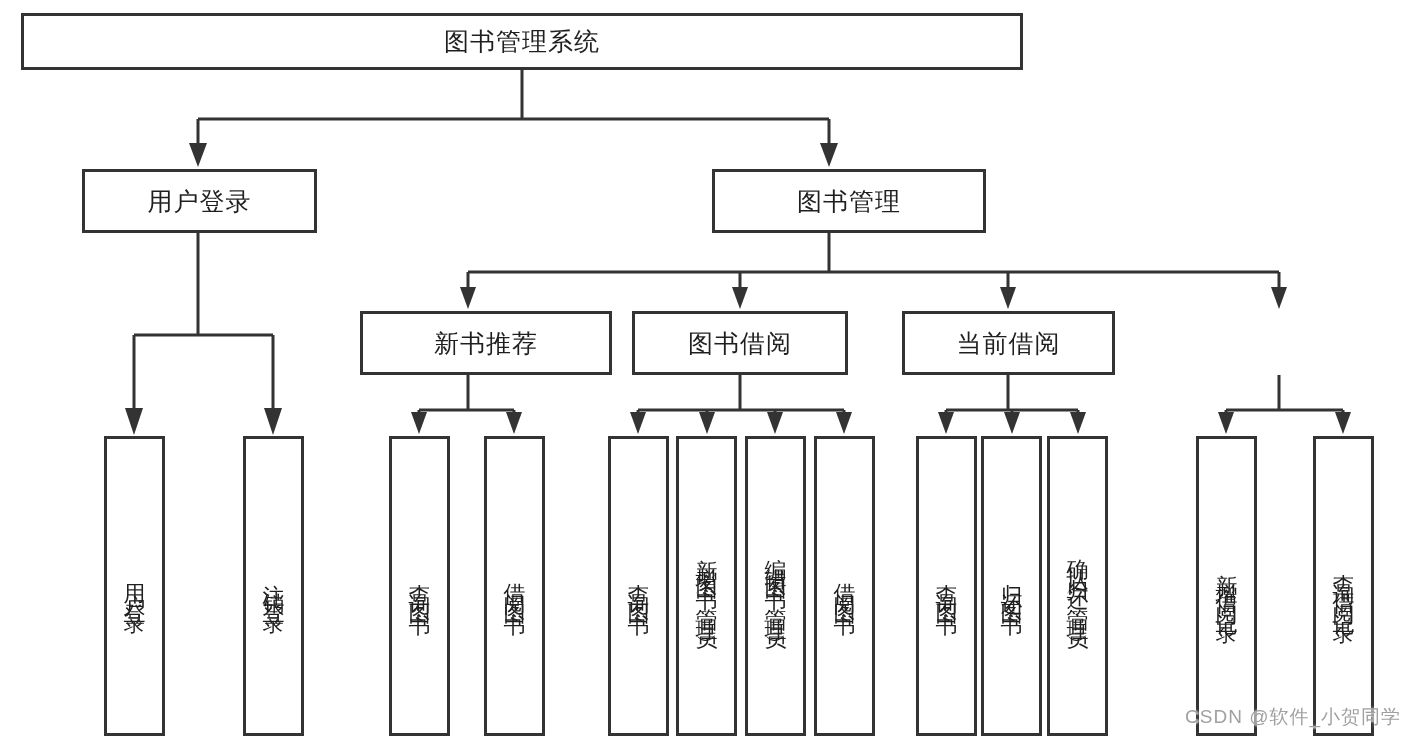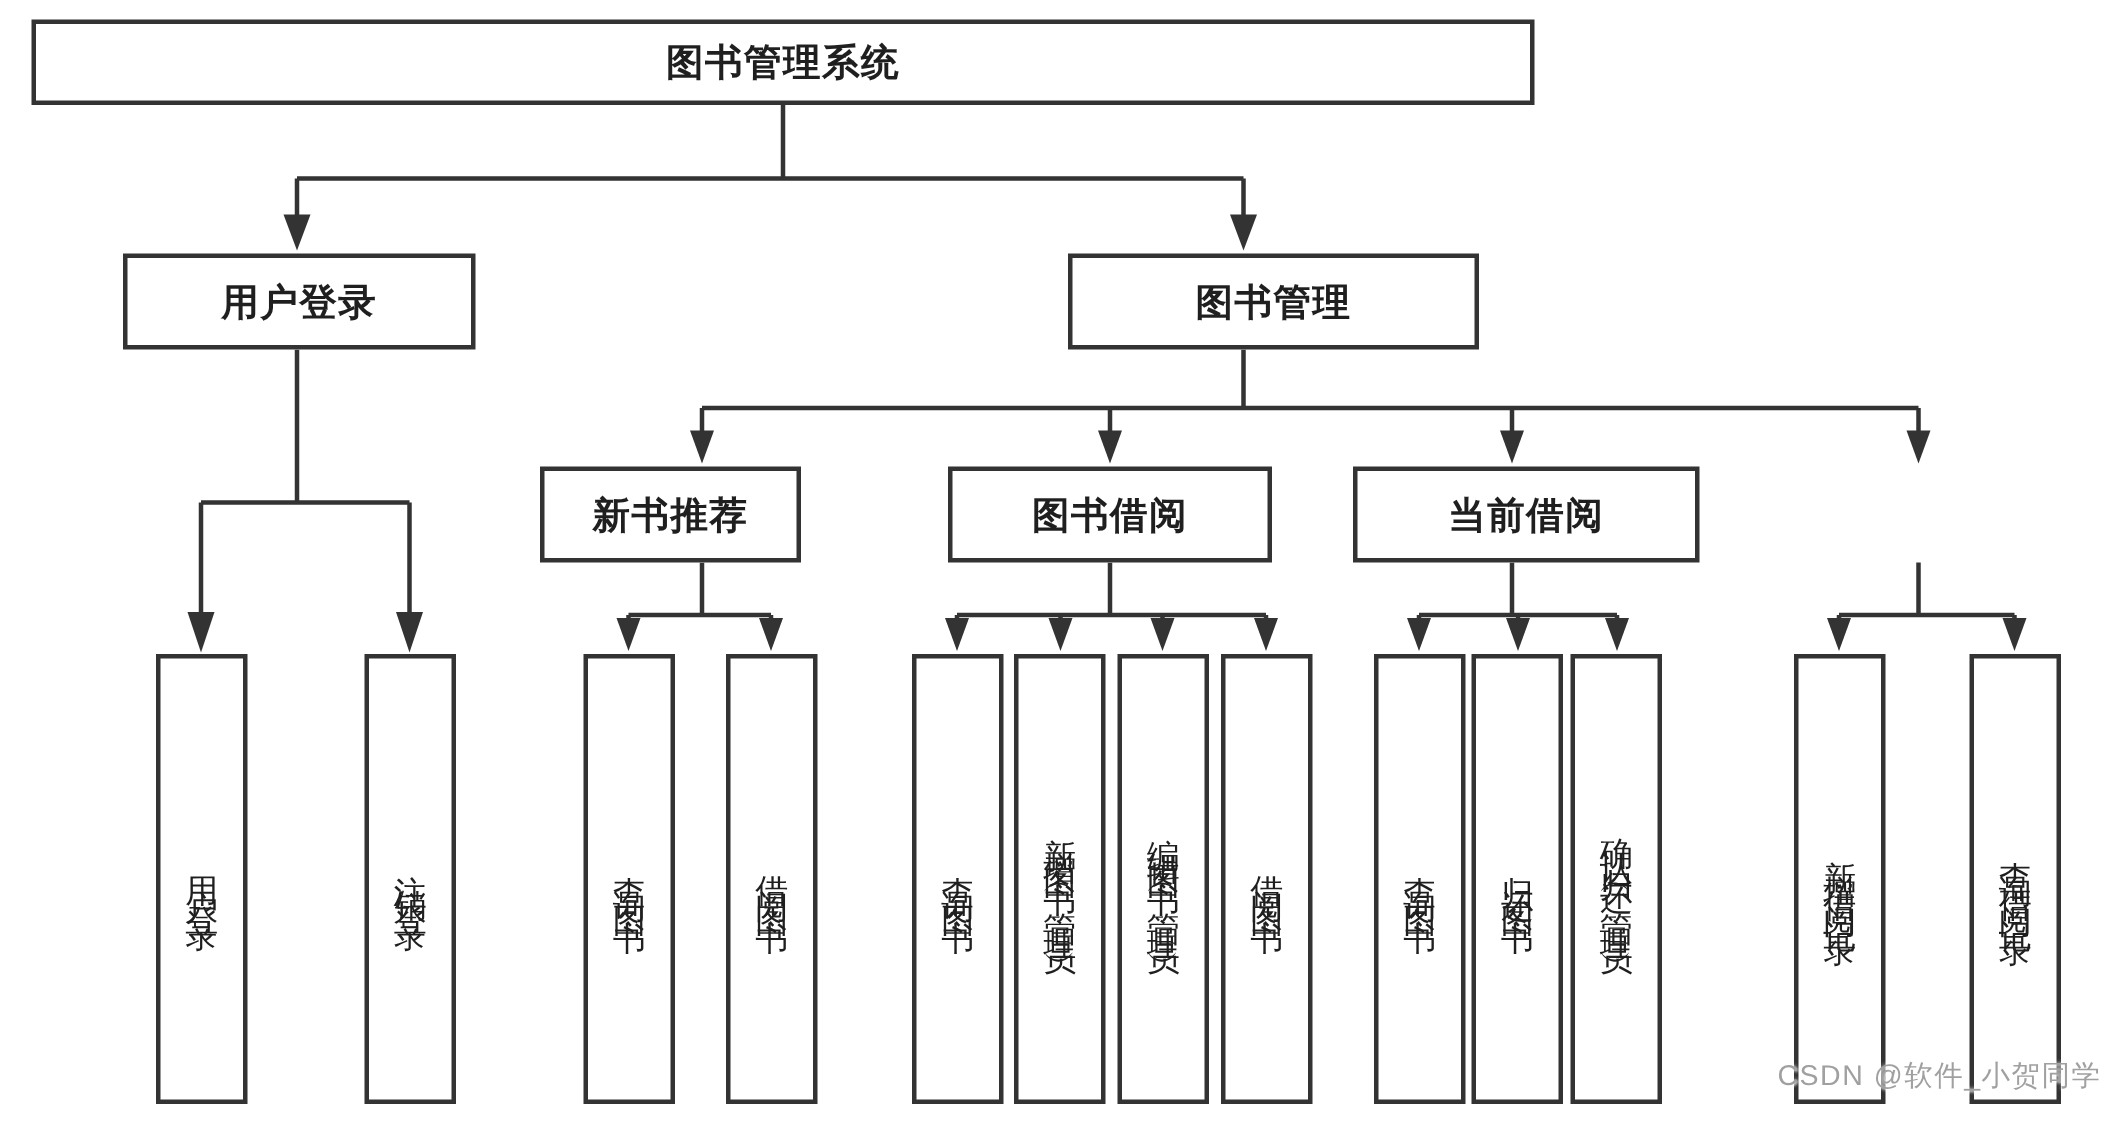--- a/index.html
+++ b/index.html
@@ -25,21 +25,20 @@
     box-sizing: border-box;
     border: 3px solid #333333;
     background: #ffffff;
     display: flex;
     align-items: center;
     justify-content: center;
     color: #1f1f1f;
     font-size: 25px;
     letter-spacing: 1px;
     white-space: nowrap;
-    font-weight: bold;
   }
   .vbox {
     position: absolute;
     box-sizing: border-box;
     top: 436px;
     width: 61px;
     height: 300px;
     border: 3px solid #333333;
     background: #ffffff;
     display: flex;
@@ -106,27 +105,27 @@
     <span>图书管理系统</span>
   </div>
 
   <div class="hbox" style="left:82px;top:169px;width:235px;height:64px">
     <span>用户登录</span>
   </div>
   <div class="hbox" style="left:712px;top:169px;width:274px;height:64px">
     <span>图书管理</span>
   </div>
 
-  <div class="hbox" style="left:360px;top:311px;width:174px;height:64px">
+  <div class="hbox" style="left:360px;top:311px;width:252px;height:64px">
     <span>新书推荐</span>
   </div>
   <div class="hbox" style="left:632px;top:311px;width:216px;height:64px">
     <span>图书借阅</span>
   </div>
-  <div class="hbox" style="left:902px;top:311px;width:231px;height:64px">
+  <div class="hbox" style="left:902px;top:311px;width:213px;height:64px">
     <span>当前借阅</span>
   </div>
 
   <div class="vbox" style="left:104px">
     <span class="vtext">用户登录</span>
   </div>
   <div class="vbox" style="left:243px">
     <span class="vtext">注销登录</span>
   </div>
 

